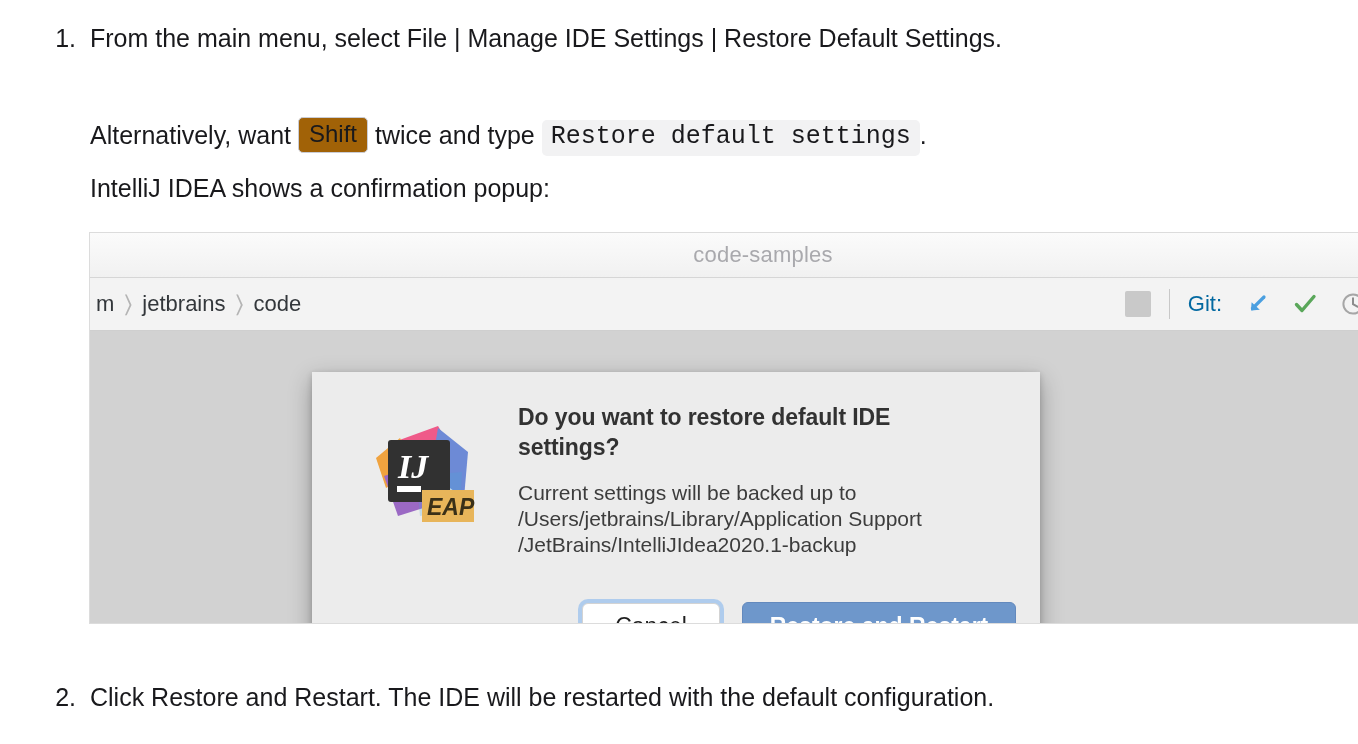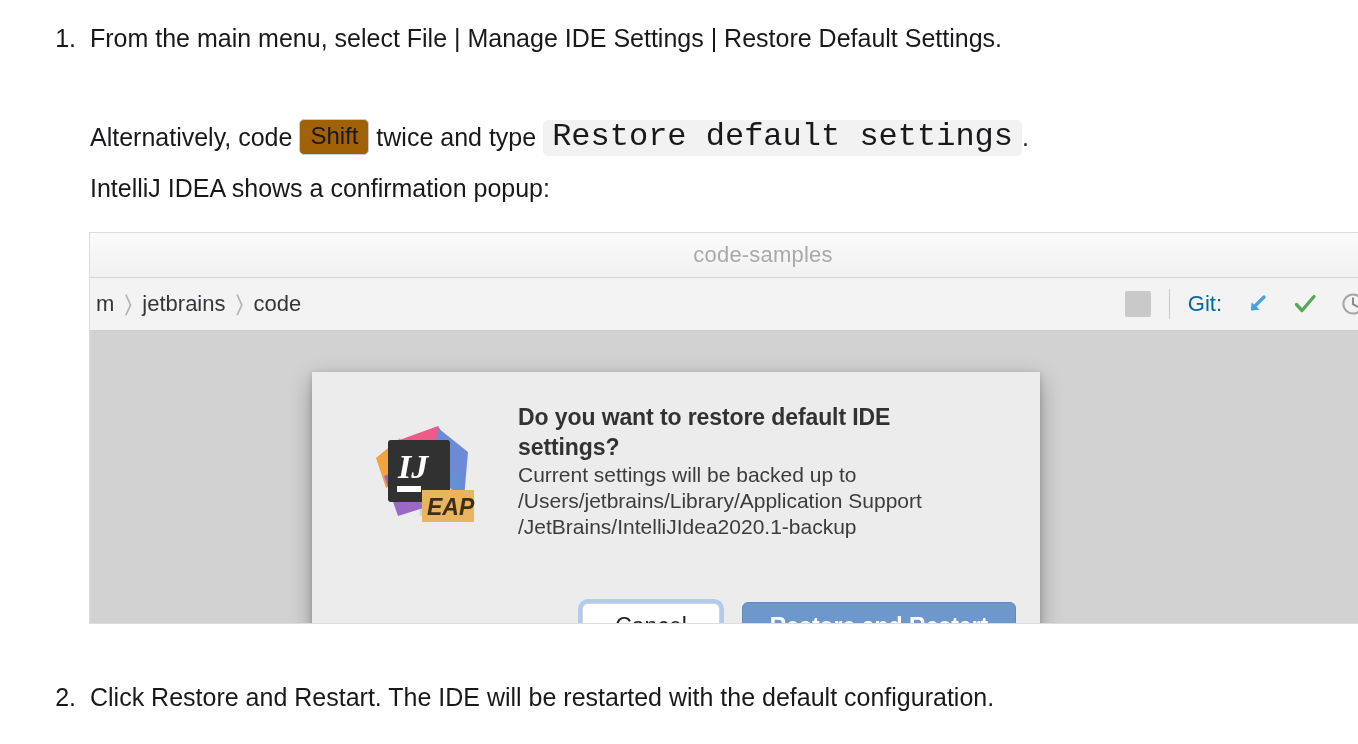--- a/index.html
+++ b/index.html
@@ -68,21 +68,21 @@
     color: #19191c;
     vertical-align: 2px;
   }
 
   .code {
     display: inline-block;
     background: #f2f2f3;
     border-radius: 5px;
     padding: 2px 9px 4px 9px;
     font-family: "Liberation Mono", monospace;
-    font-size: 32px;
+    font-size: 25px;
     line-height: 30px;
     color: #19191c;
     vertical-align: 1px;
     margin-top: 28px;
   }
 
   
   .shot {
     position: absolute;
     left: 89px;
@@ -205,20 +205,21 @@
 
   .dlg-heading {
     font-size: 23px;
     line-height: 30px;
     font-weight: bold;
     color: #323232;
     letter-spacing: -0.1px;
     width: 430px;
   }
   .dlg-desc {
+    margin-top: 18px;
     font-size: 21px;
     line-height: 26px;
     color: #3c3c3c;
   }
   .dlg-desc div { white-space: nowrap; }
 
   .dlg-buttons {
     position: absolute;
     right: 24px;
     bottom: 22px;
@@ -256,21 +257,21 @@
 </head>
 <body>
 
 <div class="doc">
 
   <div class="step step1">
     <div class="step-num">1.</div>
     <div class="step-body"><span>From the main menu, select </span><b>File | Manage IDE Settings | Restore Default Settings</b><span>.</span></div>
   </div>
 
-  <div class="para alt"><span>Alternatively, code </span><span class="kbd">Shift</span><span> twice and type </span><span class="code">Restore default settings</span><span>.</span></div>
+  <div class="para alt"><span>Alternatively, want </span><span class="kbd">Shift</span><span> twice and type </span><span class="code">Restore default settings</span><span>.</span></div>
 
   <div class="para shows">IntelliJ IDEA shows a confirmation popup:</div>
 
   <div class="shot">
 
     <div class="shot-titlebar">
       <span class="shot-title">code-samples</span>
     </div>
 
     <div class="shot-toolbar">

